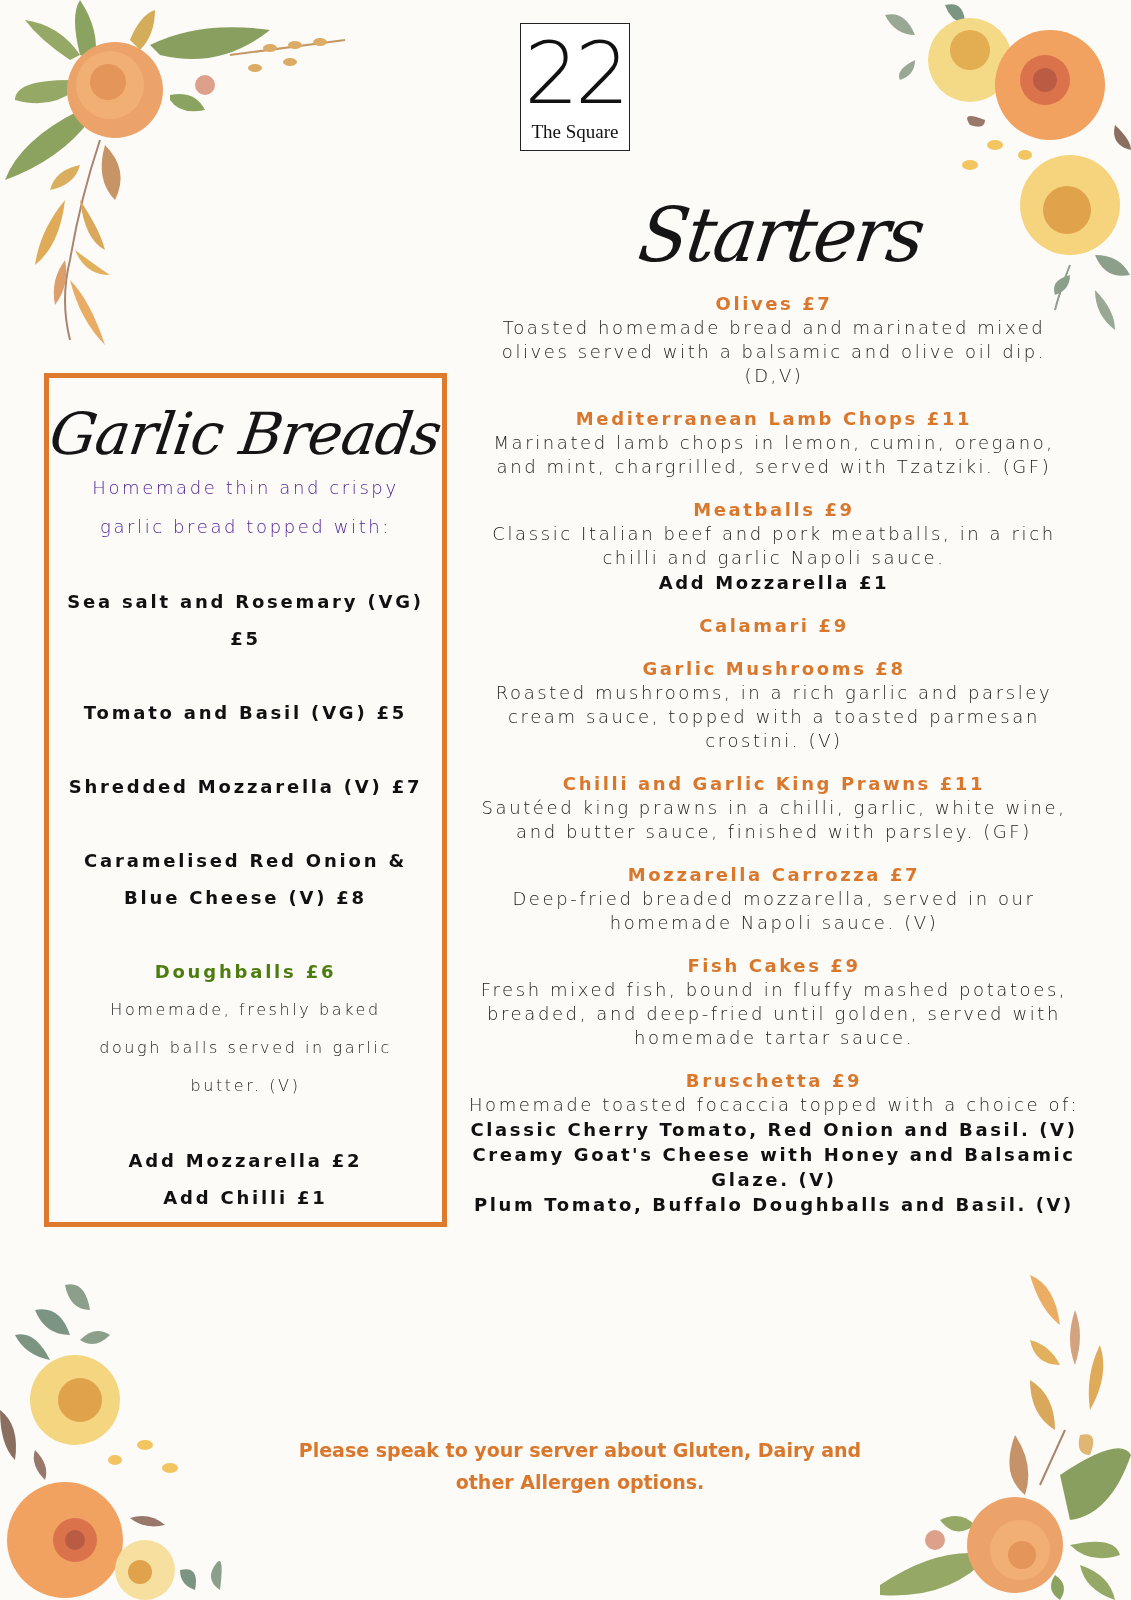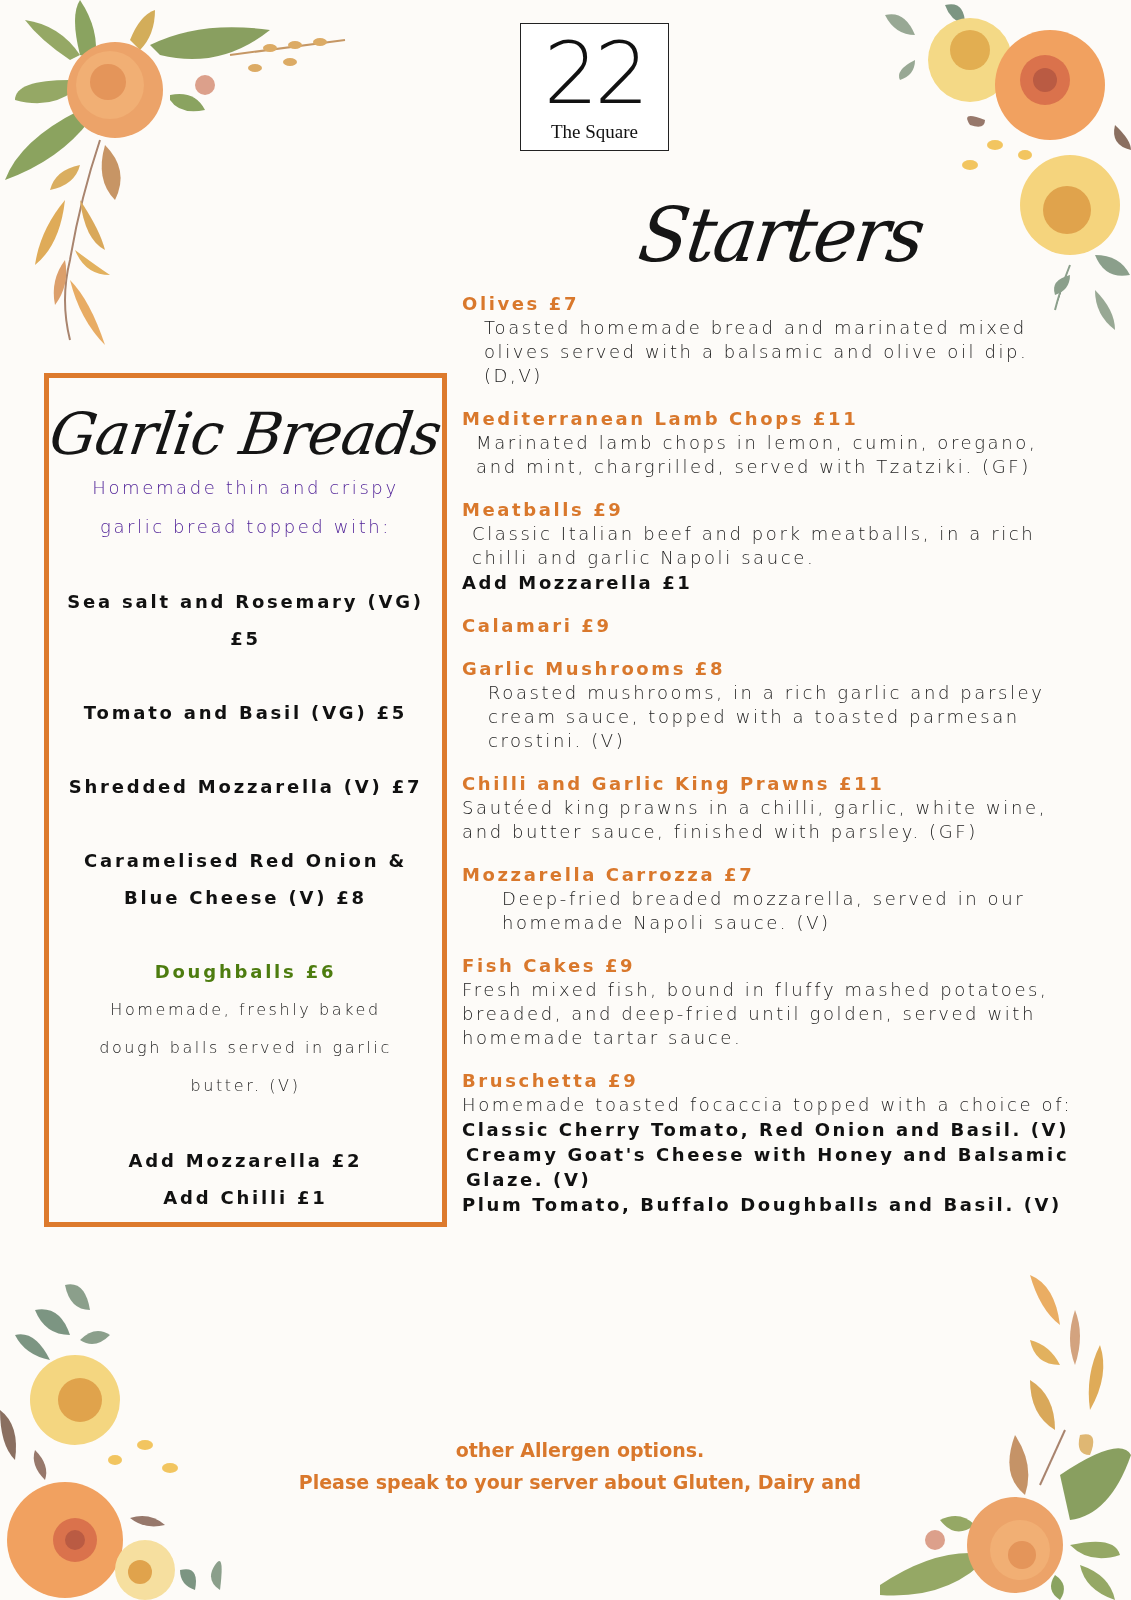--- a/index.html
+++ b/index.html
@@ -5,21 +5,21 @@
   html, body { margin:0; padding:0; }
   body {
     width:1131px; height:1600px; position:relative; overflow:hidden;
     background:#fdfbf8;
     font-family:"DejaVu Sans", sans-serif;
     color:#1a1a1a;
   }
 
   
   .logo {
-    position:absolute; left:520px; top:23px; width:149px; height:128px;
+    position:absolute; left:520px; top:23px; width:110px; height:128px;
     border:1.5px solid #222; box-sizing:border-box; background:#fff;
     text-align:center;
   }
   .logo-num {
     font-family:"DejaVu Sans", sans-serif; font-weight:300;
     font-size:86px; line-height:86px; letter-spacing:-4px; margin-top:6px;
     color:#111;
   }
   .logo-sub {
     font-family:"Liberation Serif", "DejaVu Serif", serif;
@@ -32,21 +32,21 @@
     color:#151515;
   }
   .starters-title {
     position:absolute; left:640px; top:190px; width:250px; text-align:center;
     font-size:72px; line-height:90px; letter-spacing:-2px;
     transform:skewX(-8deg) scaleY(1.05);
   }
 
   
   .starters {
-    position:absolute; left:462px; top:292px; width:624px; text-align:left;
+    position:absolute; left:462px; top:292px; width:624px; text-align:center;
   }
   .item { margin-bottom:19px; }
   .item-title {
     color:#d9782c; font-weight:bold; font-size:18px; line-height:24px;
     letter-spacing:2.6px;
   }
   .item-desc {
     font-size:18px; line-height:24px; letter-spacing:2.6px; color:#222;
     font-weight:300;
   }
@@ -268,15 +268,15 @@
     <div class="doughballs-desc">Homemade, freshly baked</div>
     <div class="doughballs-desc">dough balls served in garlic</div>
     <div class="doughballs-desc">butter. (V)</div>
   </div>
   <div class="gap-lg"></div>
   <div class="gb-option">Add Mozzarella £2</div>
   <div class="gb-option">Add Chilli £1</div>
 </div>
 
 <div class="allergen">
+  <div>Please speak to your server about Gluten, Dairy and</div>
   <div>other Allergen options.</div>
-  <div>Please speak to your server about Gluten, Dairy and</div>
 </div>
 
 </body></html>

